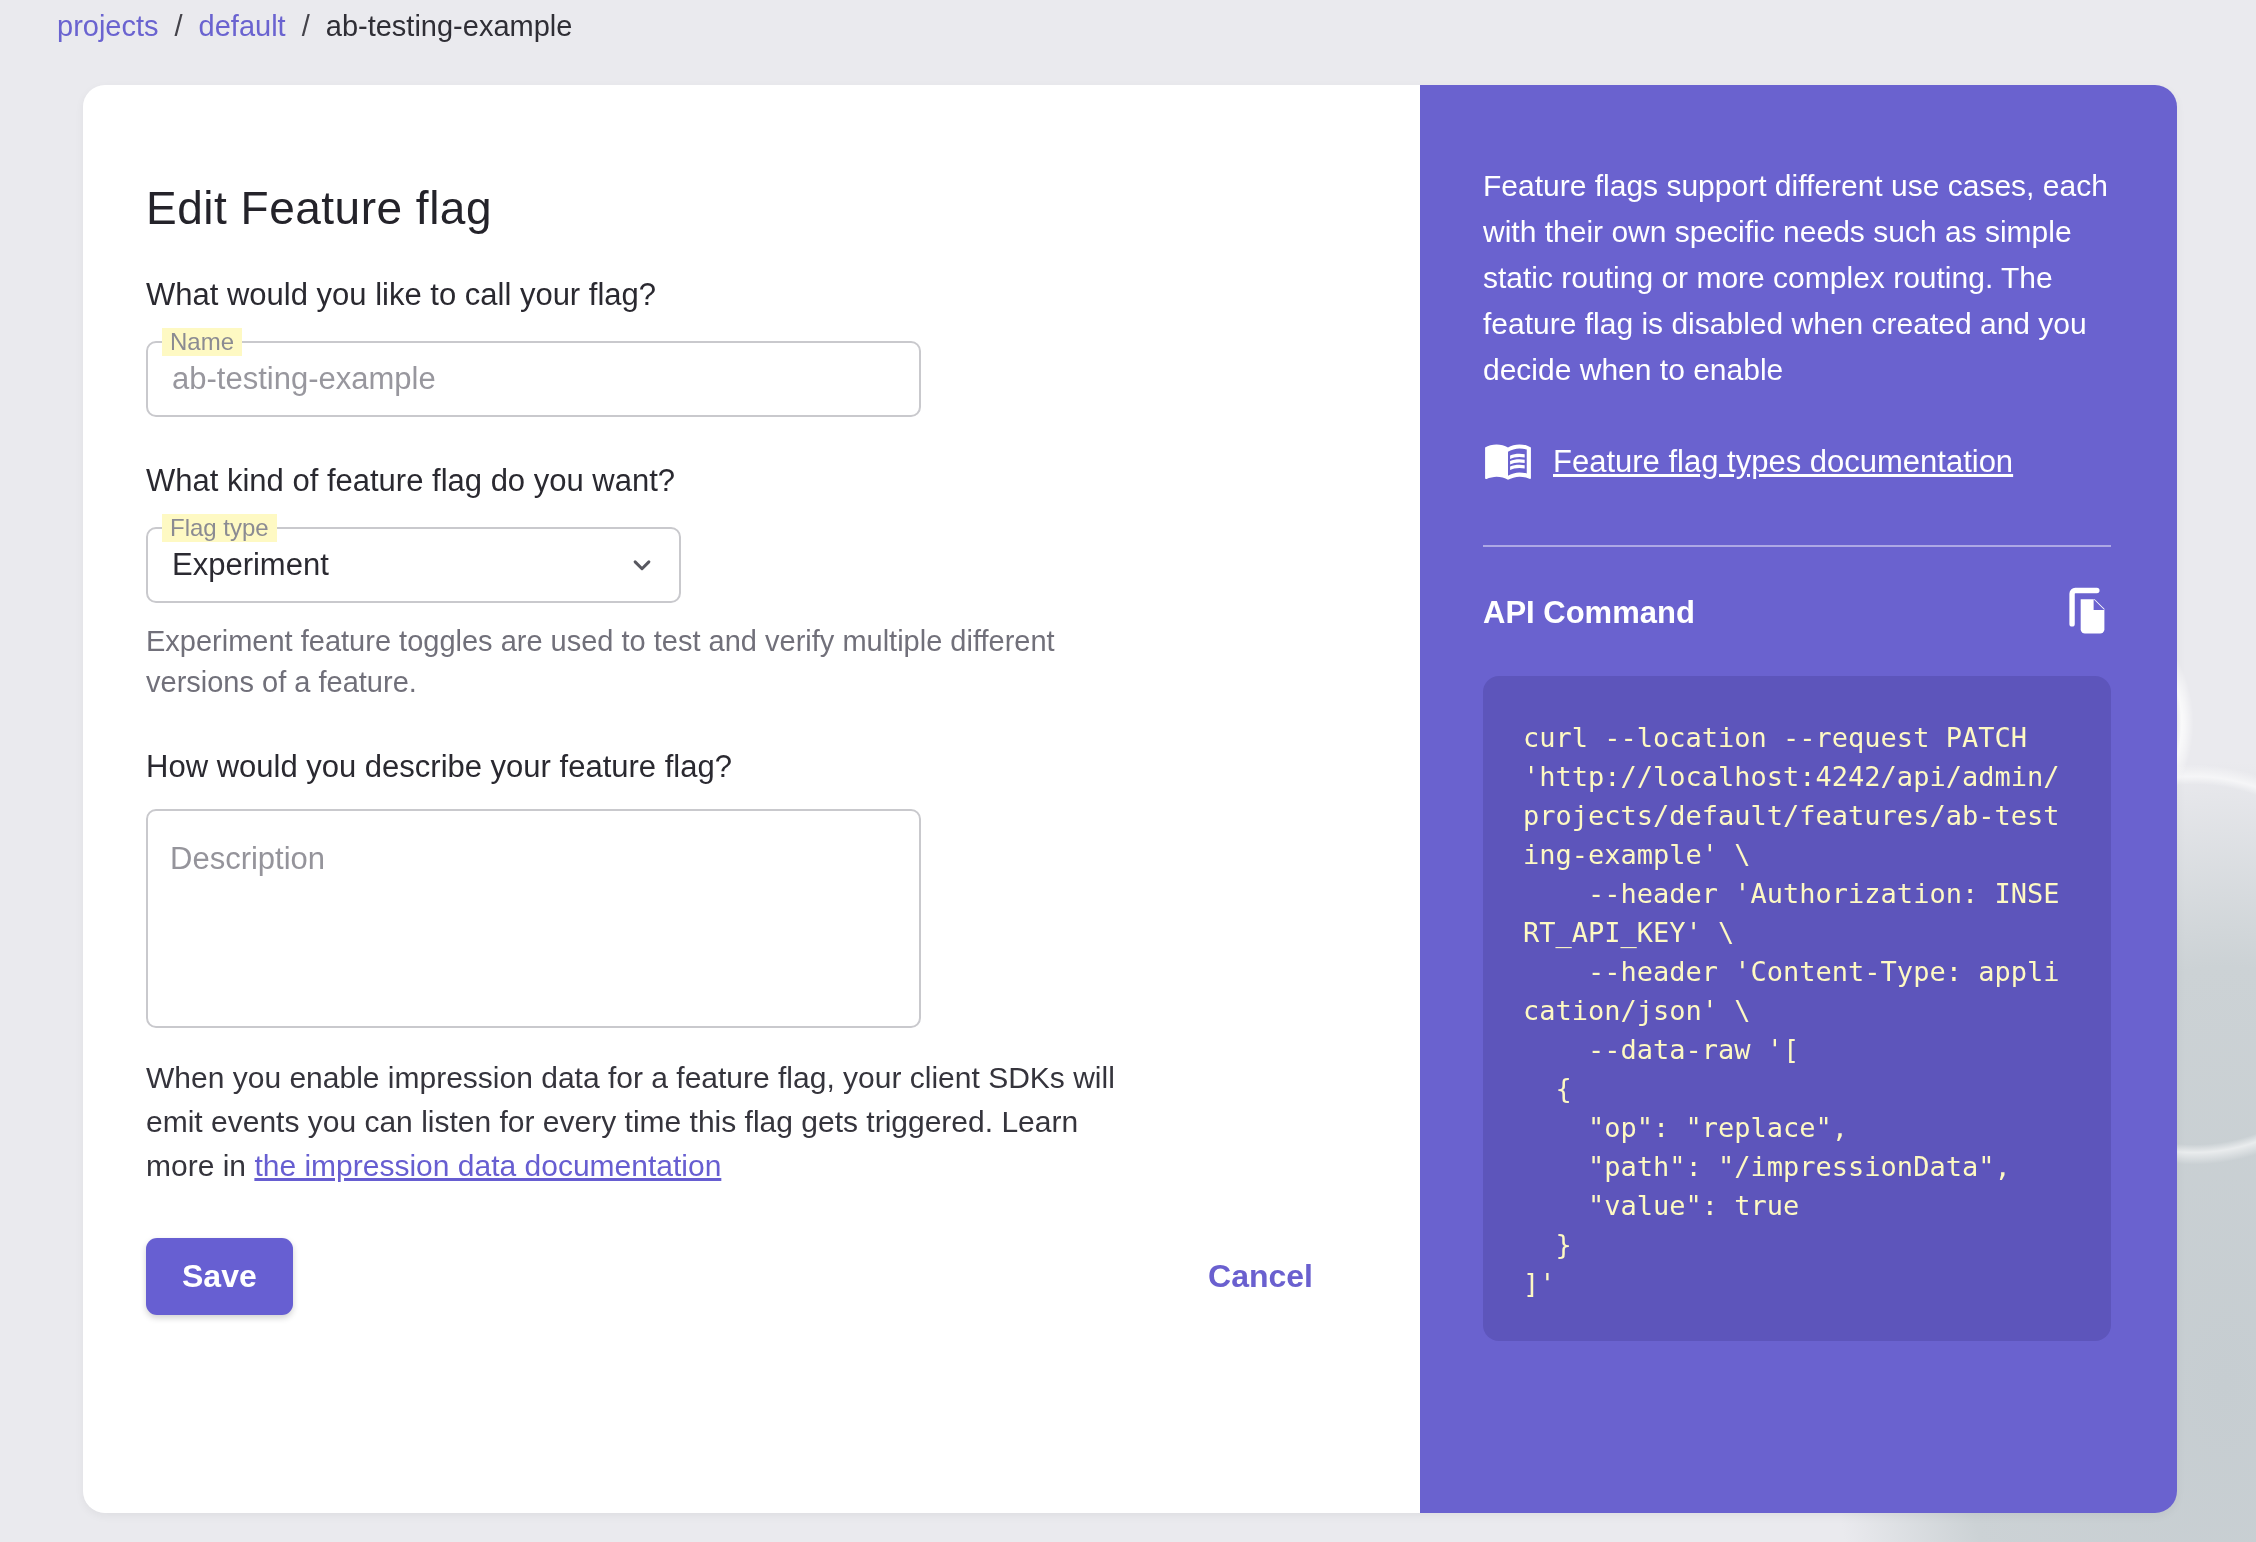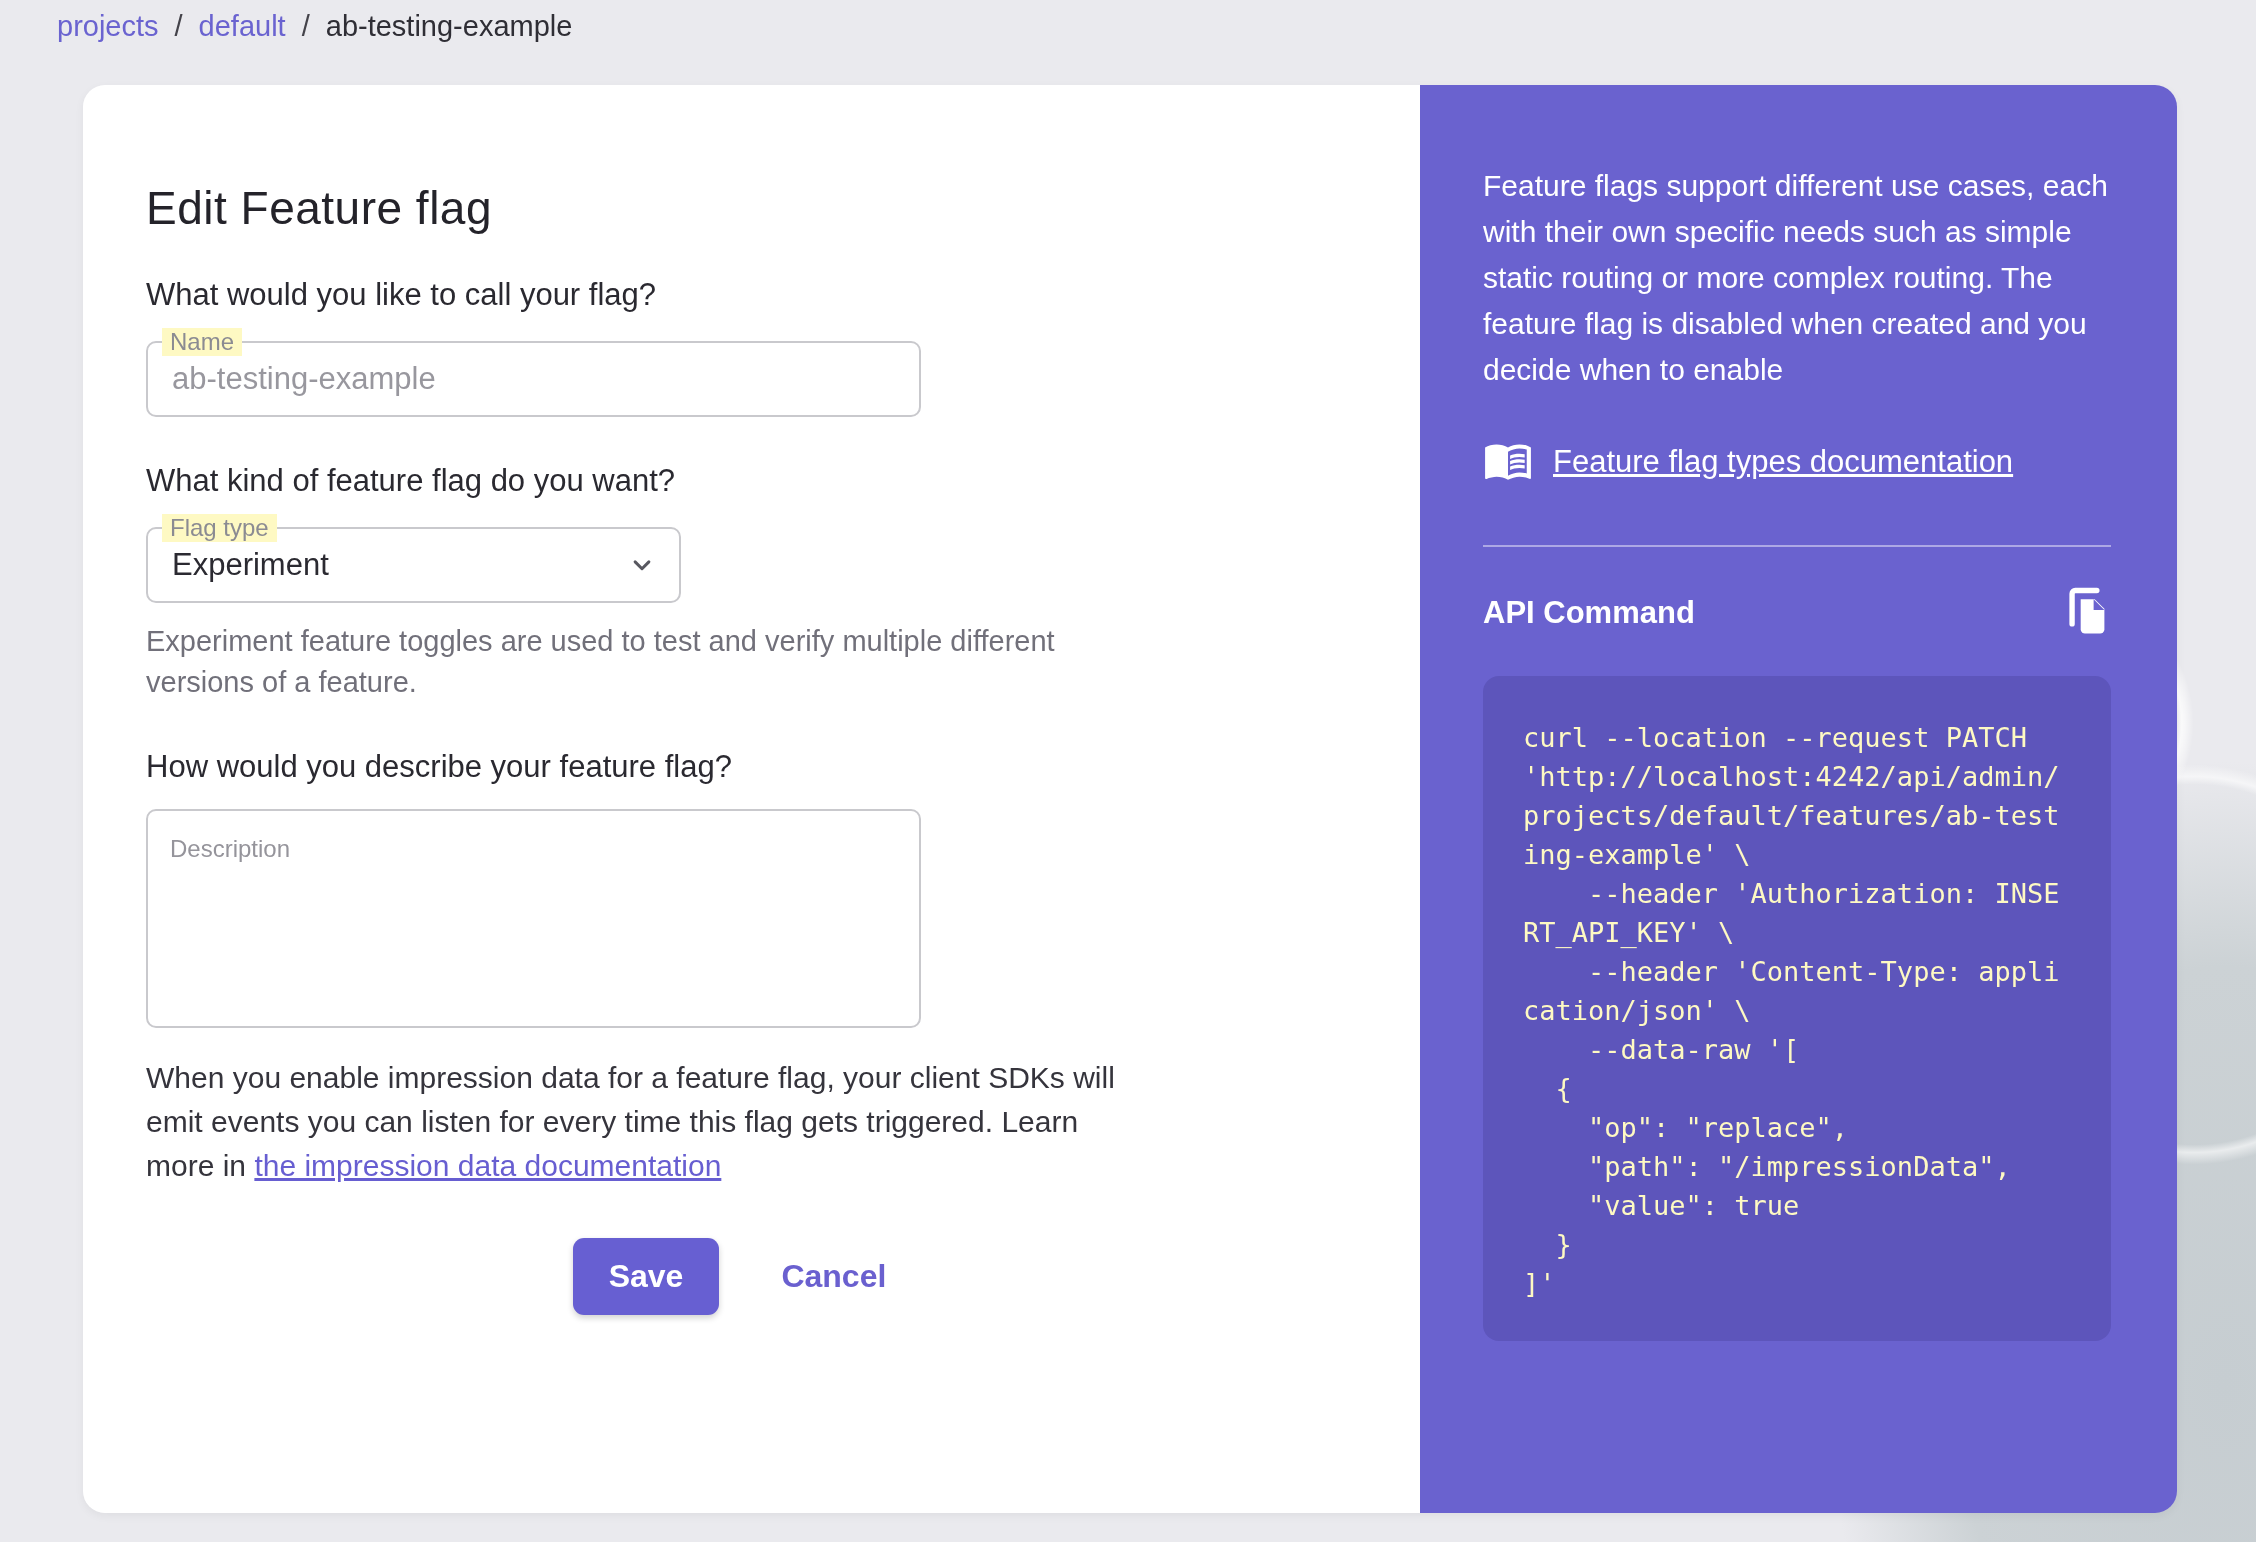--- a/index.html
+++ b/index.html
@@ -60,42 +60,42 @@
   .select-field { width:535px; height:76px; margin-top:28px; display:flex; align-items:center; cursor:pointer; }
   .select-value { font-size:31px; color:#2b2a31; padding-left:24px; flex:1; }
   .select-chevron { margin-right:22px; display:flex; align-items:center; }
 
   .helper { font-size:29px; color:#71707a; line-height:41px; margin-top:18px; max-width:990px; }
 
   .textarea-field { width:775px; height:219px; margin-top:24px; }
   .textarea-field textarea {
     width:100%; height:100%; border:none; outline:none; resize:none; background:transparent;
     font-family:"Liberation Sans", sans-serif;
-    font-size:24px; color:#2b2a31; padding:24px 22px; border-radius:10px;
+    font-size:31px; color:#2b2a31; padding:30px 22px; border-radius:10px;
   }
   .textarea-field textarea::placeholder { color:#95949b; }
   .name-field input::placeholder { color:#98979e; }
 
   .section-heading { font-size:31px; color:#2a2930; margin-top:56px; }
   .impression-text { font-size:30px; color:#35343c; line-height:44px; margin-top:28px; max-width:980px; }
   .impression-text a { color:#675ed1; text-decoration:underline; cursor:pointer; }
 
   .toggle-row { display:flex; align-items:center; margin-top:40px; }
   .toggle-label { font-size:31px; color:#2a2930; }
   .switch { position:relative; width:72px; height:40px; margin-left:30px; cursor:pointer; }
   .switch .track {
     position:absolute; left:2px; top:7px; width:68px; height:27px; border-radius:14px;
     background:#aba4e0;
   }
   .switch .thumb {
     position:absolute; right:-4px; top:0; width:40px; height:40px; border-radius:50%;
     background:#6357cb; box-shadow:0 2px 5px rgba(0,0,0,.35);
   }
 
-  .footer-row { display:flex; align-items:center; justify-content:center; margin-top:50px; }
+  .footer-row { display:flex; align-items:center; justify-content:space-between; margin-top:50px; }
   .save-btn {
     min-width:138px; height:77px; border:none; border-radius:11px; cursor:pointer;
     background:#675fd2; color:#fff; font-size:32px; font-weight:700;
     font-family:"Liberation Sans", sans-serif;
     box-shadow:0 3px 6px rgba(0,0,0,.18); padding:0 36px;
   }
   .cancel-btn {
     border:none; background:none; cursor:pointer; margin-left:62px;
     color:#6a60cf; font-size:32px; font-weight:700;
     font-family:"Liberation Sans", sans-serif;

